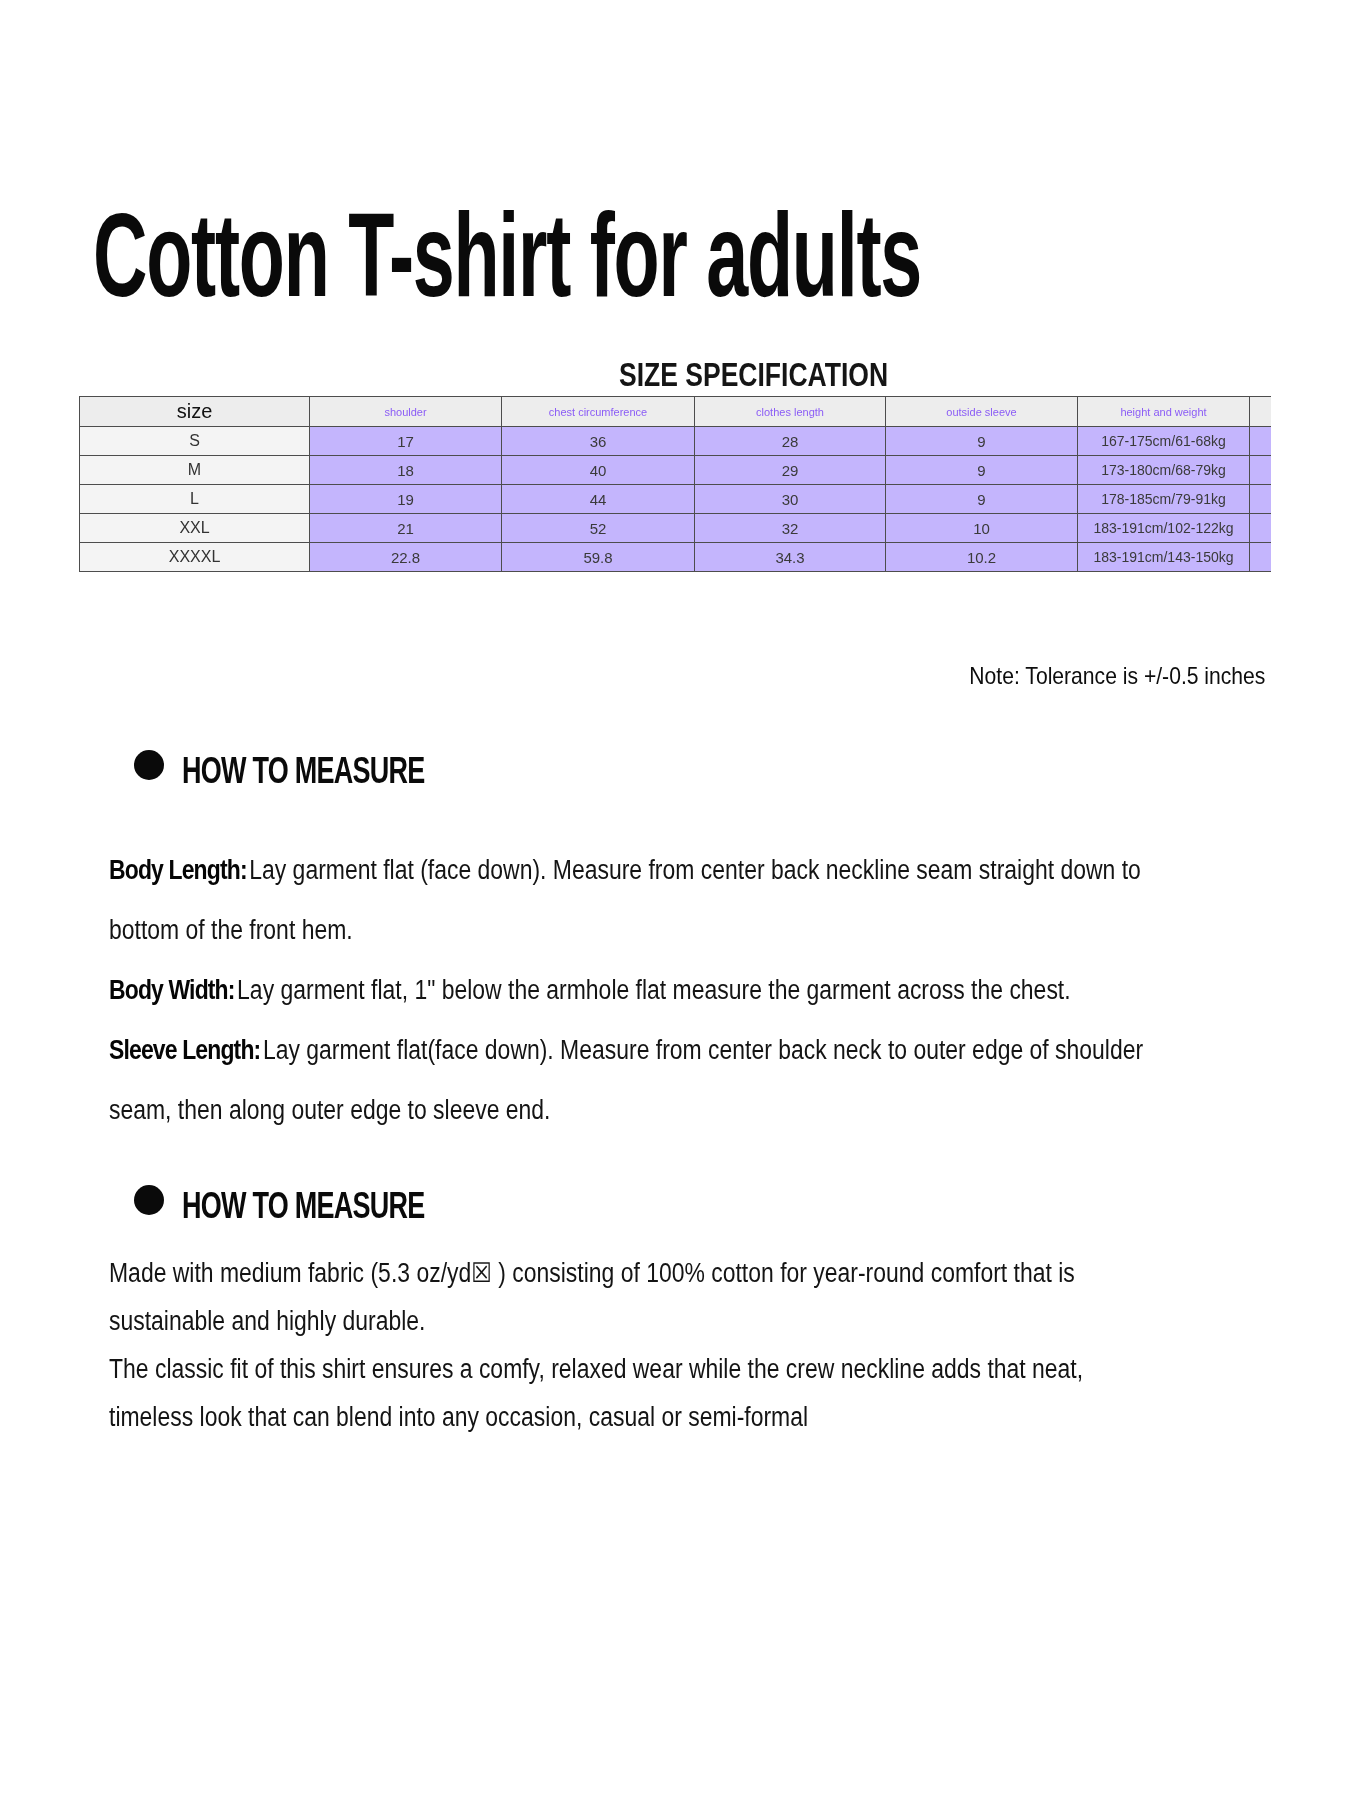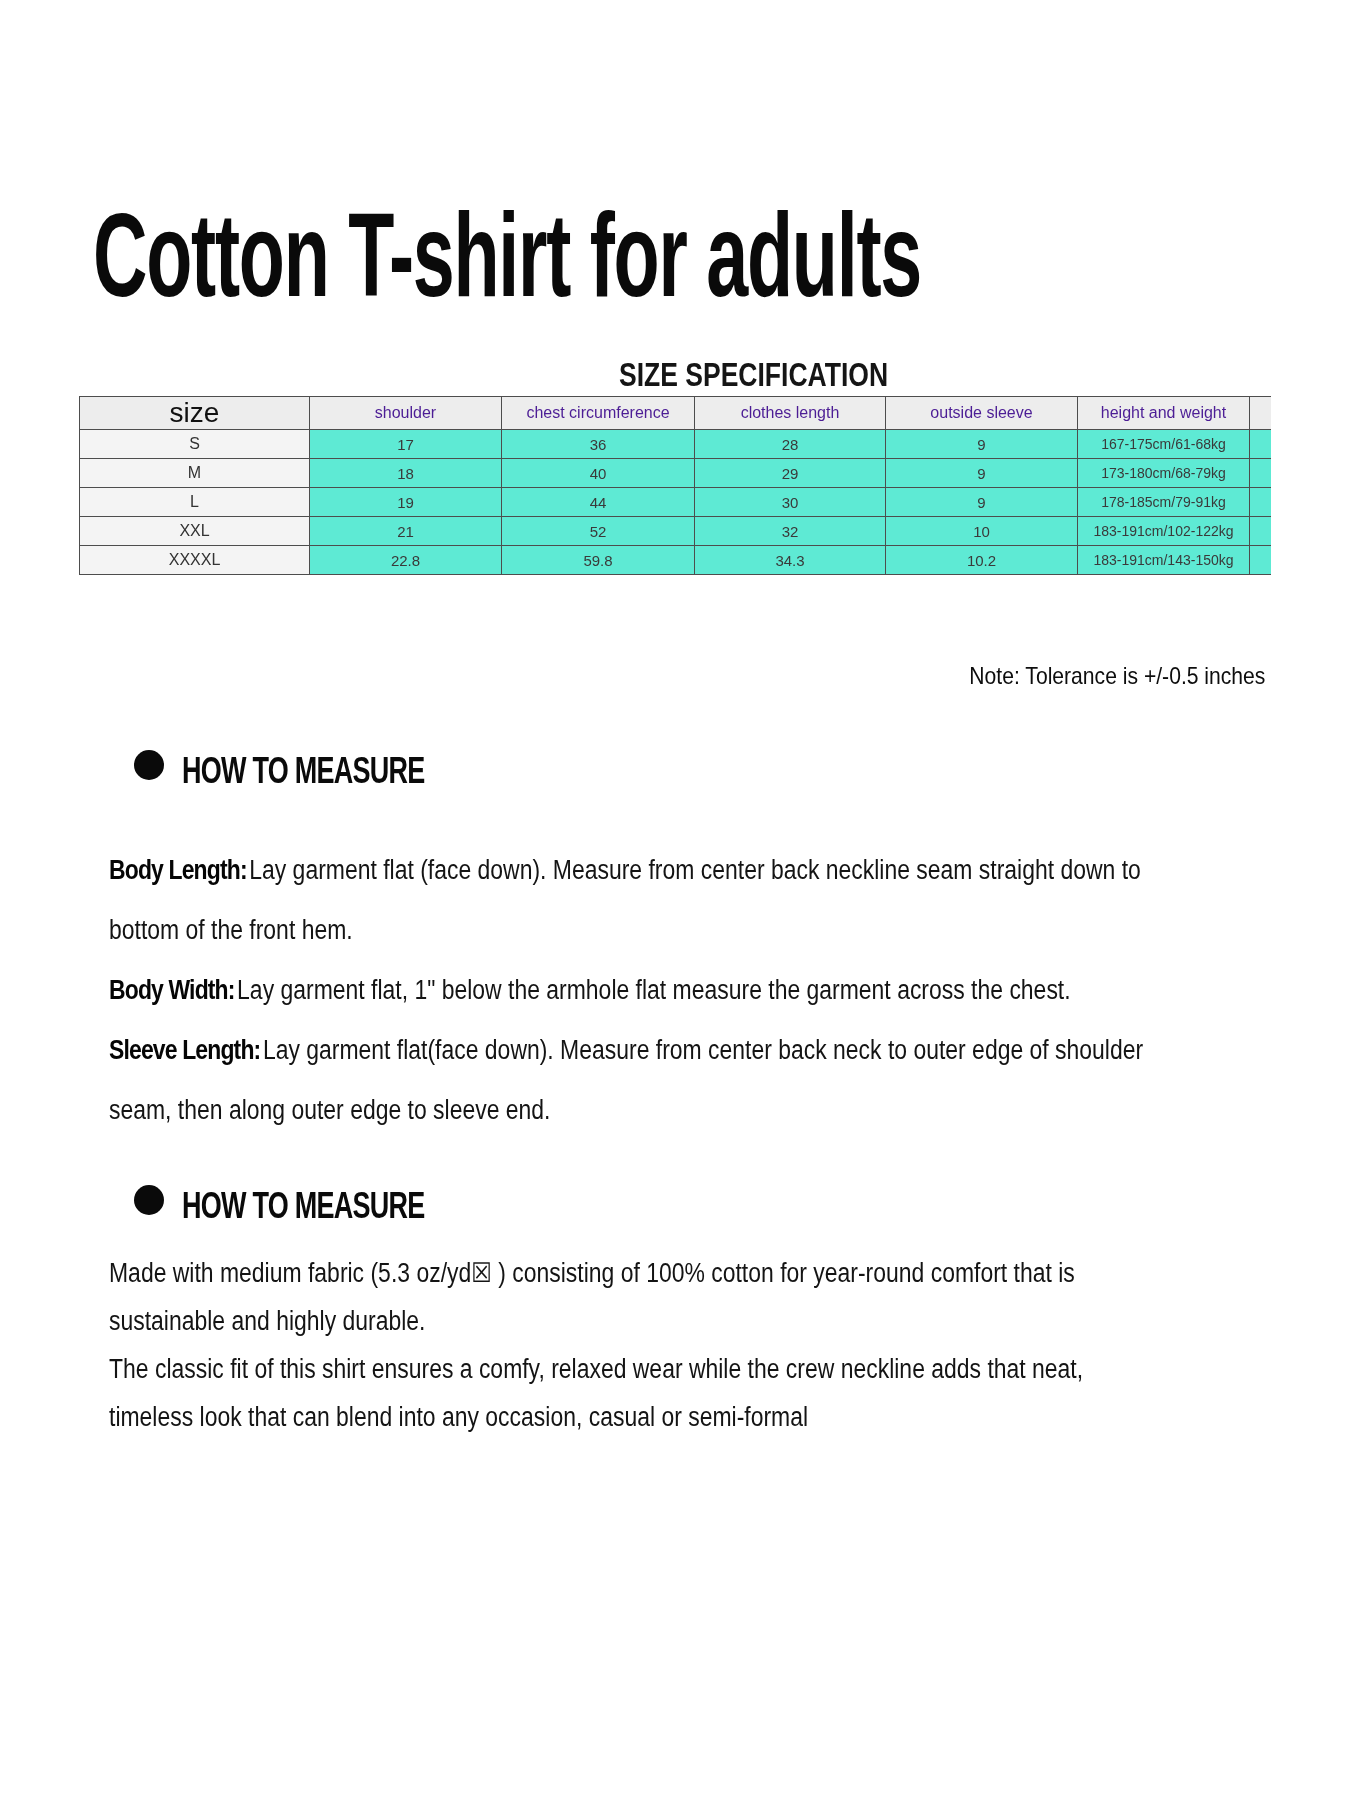--- a/index.html
+++ b/index.html
@@ -36,23 +36,23 @@
     width:1350px; border-collapse:collapse; table-layout:fixed;
     border:1px solid #3c3c3c;
   }
   table.size-table th, table.size-table td {
     border:1px solid #4d4d4d;
     text-align:center; vertical-align:middle;
     overflow:hidden; white-space:nowrap;
   }
   table.size-table thead tr { height:30px; }
   table.size-table tbody tr { height:29px; }
-  table.size-table th { background:#ededed; font-size:16px; font-weight:400; color:#4c1d95; }
-  table.size-table th.col-size { font-size:28px; color:#111;text-align:center; }
-  table.size-table td { background:#5eead4; font-size:15px; color:#3a3a3a; }
+  table.size-table th { background:#ededed; font-size:11px; font-weight:400; color:#8b5cf6; }
+  table.size-table th.col-size { font-size:20px; color:#111;text-align:center; }
+  table.size-table td { background:#c4b5fd; font-size:15px; color:#3a3a3a; }
   table.size-table td.size-cell { background:#f4f4f4; font-size:16px; color:#333; }
   table.size-table td.hw-cell { font-size:14px; }
 
   
   .note {
     position:absolute; top:662px; right:6px;
     font-size:24px; color:#0d0d0d; white-space:nowrap;
     transform:scaleX(0.88); transform-origin:right top;
   }
 

